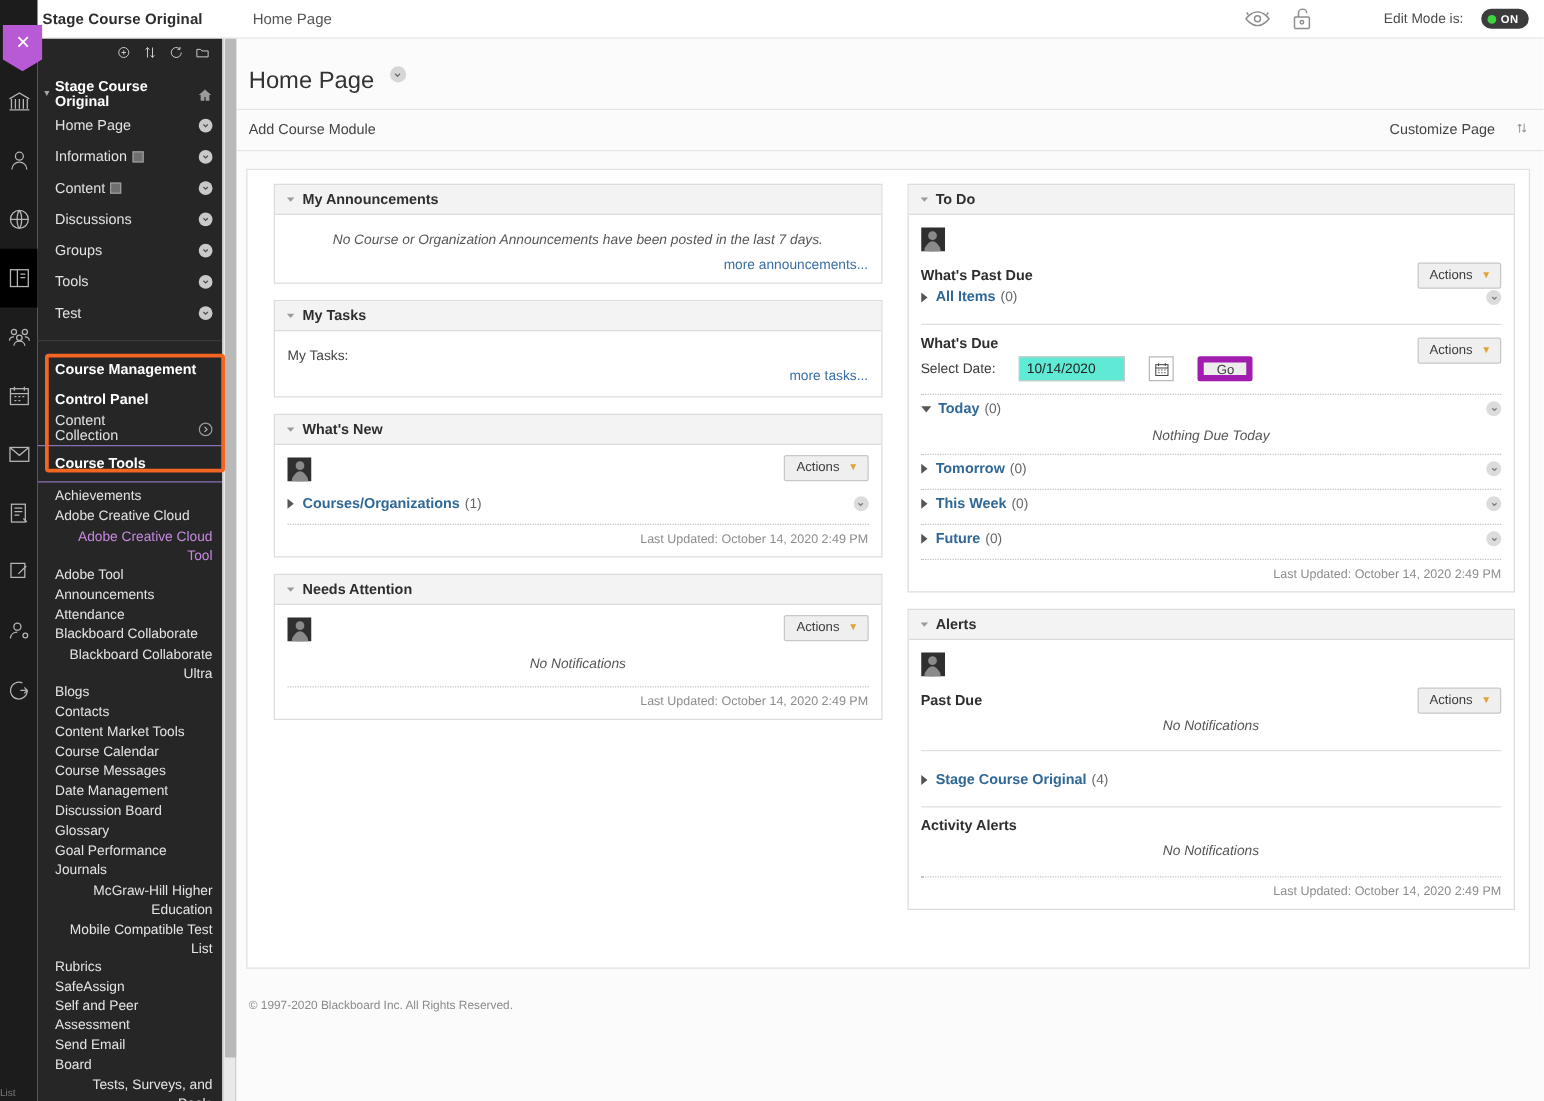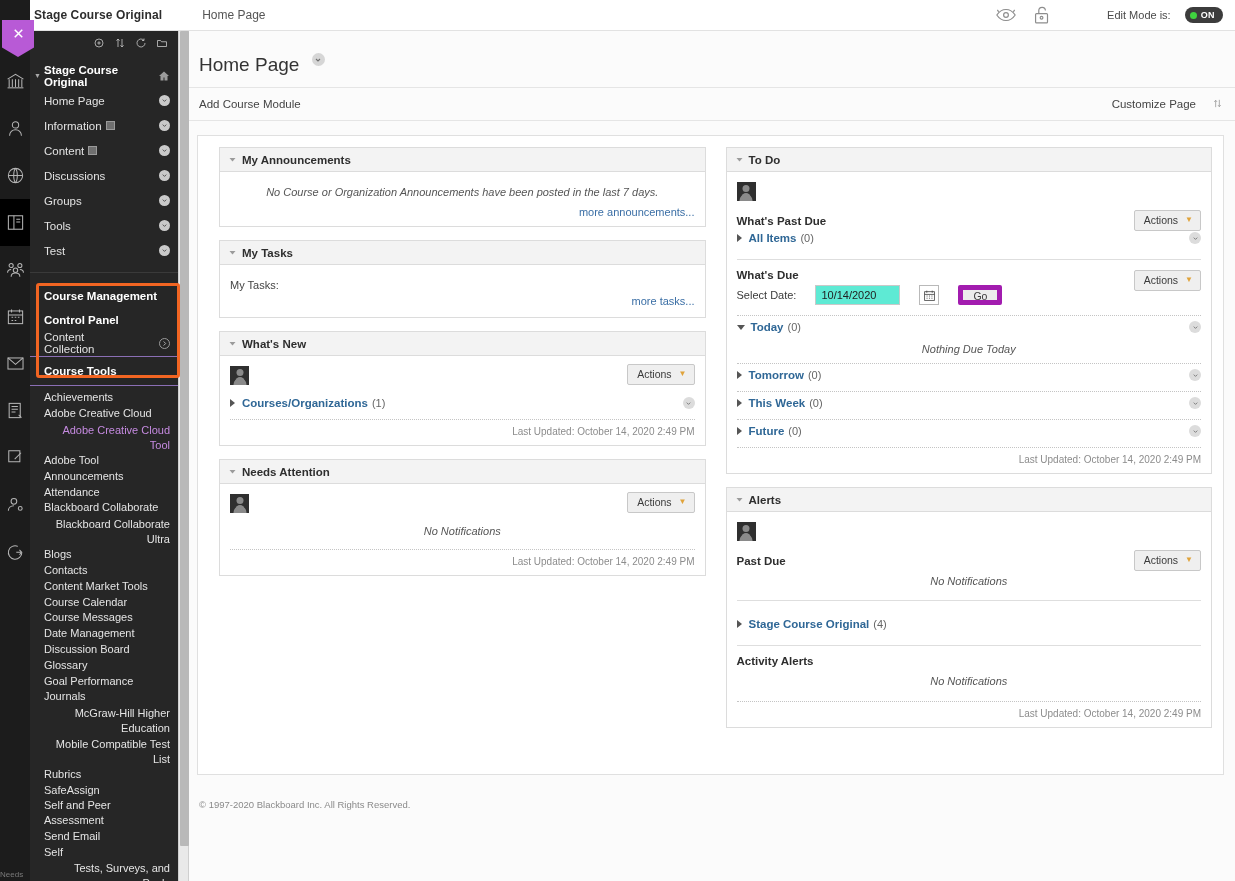--- a/index.html
+++ b/index.html
@@ -494,29 +494,29 @@
         <div class="tool-item">Discussion Board</div>
         <div class="tool-item">Glossary</div>
         <div class="tool-item">Goal Performance</div>
         <div class="tool-item">Journals</div>
         <div class="tool-item wrap">McGraw-Hill Higher Education</div>
         <div class="tool-item wrap">Mobile Compatible Test List</div>
         <div class="tool-item">Rubrics</div>
         <div class="tool-item">SafeAssign</div>
         <div class="tool-item">Self and Peer Assessment</div>
         <div class="tool-item">Send Email</div>
-        <div class="tool-item">Self</div>
+        <div class="tool-item">Board</div>
         <div class="tool-item wrap">Tests, Surveys, and Pools</div>
       </div>
 
   </div>
 
   <div class="hl-box"></div>
 
-  <div class="privacy">Needs</div>
+  <div class="privacy">List</div>
 
   <div class="vscroll">
     <div class="thumb"></div>
   </div>
 
   <div class="main">
 
     <div class="page-head">
       <span class="page-title">Home Page</span>
       <span class="title-chev">

